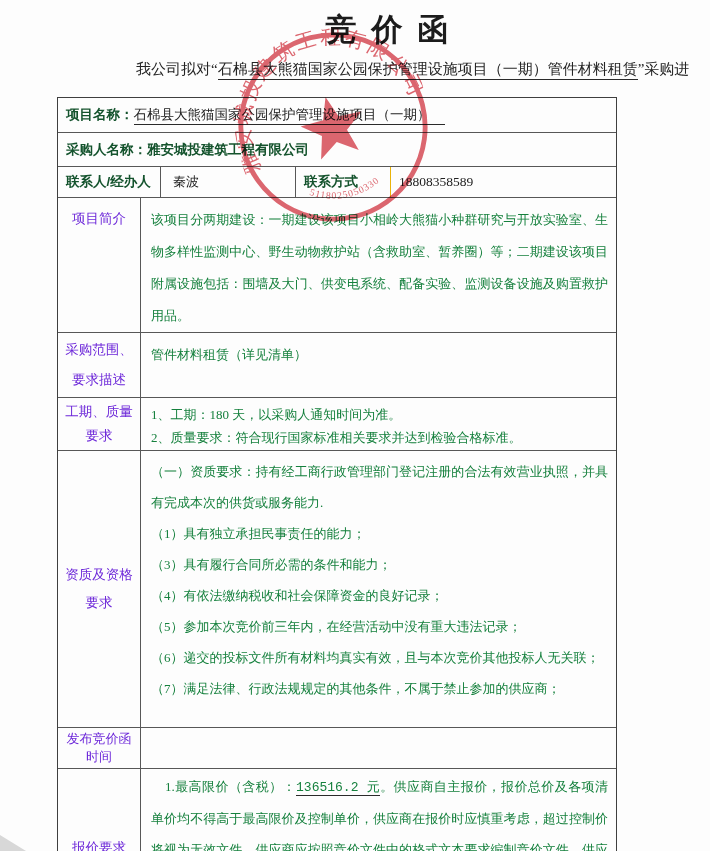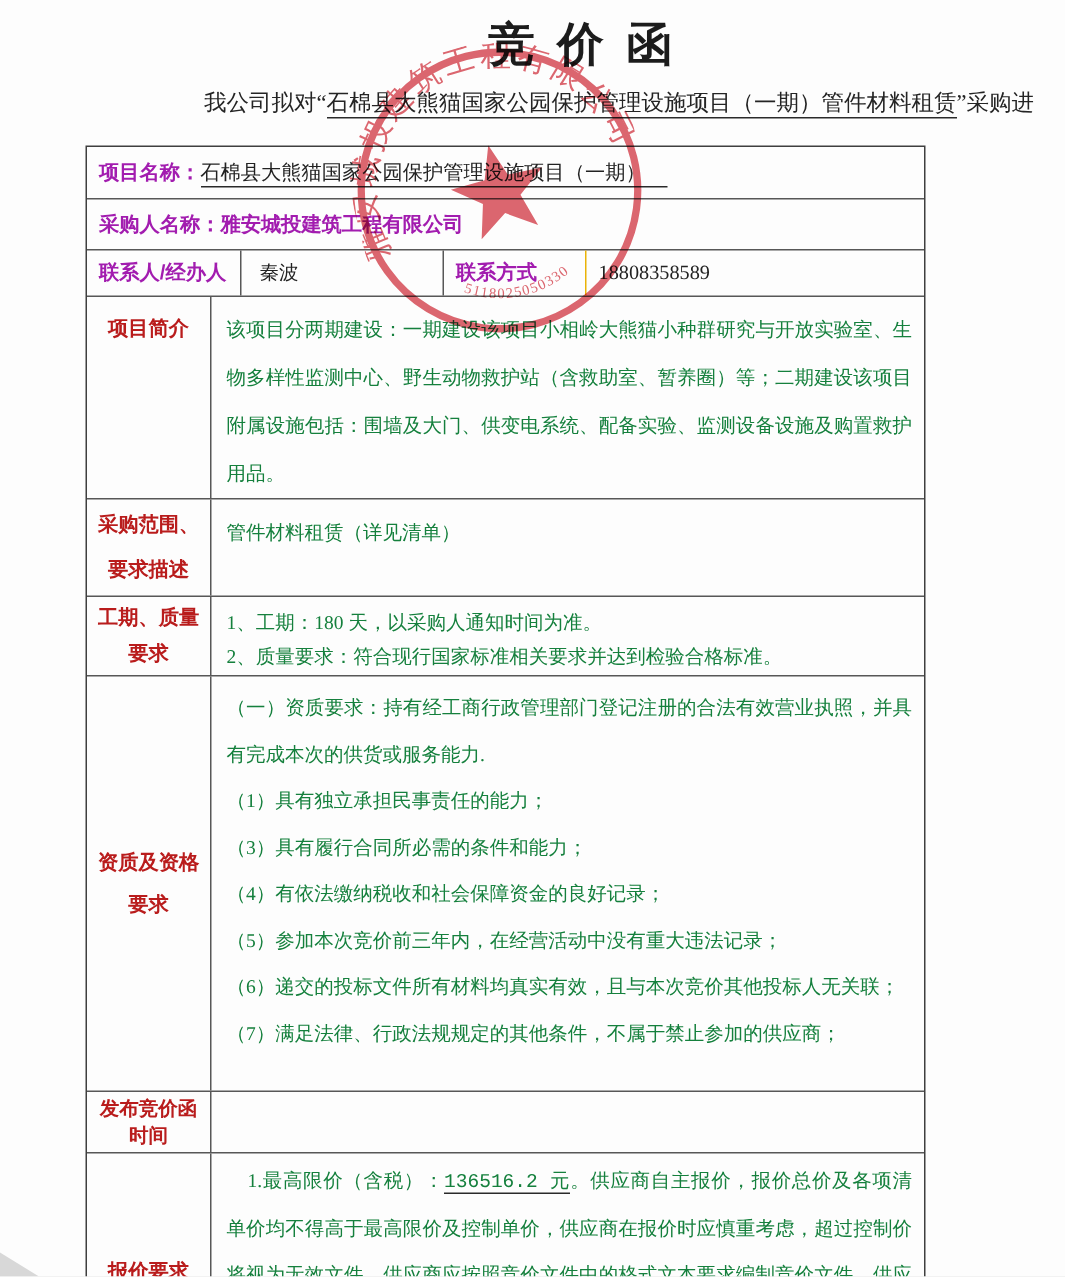--- a/index.html
+++ b/index.html
@@ -28,26 +28,26 @@
     position:absolute; left:57px; top:97px; width:560px;
     border:1.5px solid #3f3f3f; box-sizing:border-box; background:rgba(255,255,255,0);
   }
   .tr { display:flex; border-top:1px solid #575757; box-sizing:border-box; }
   .tr:first-child { border-top:none; }
   .cell { box-sizing:border-box; }
   .lab {
     flex:0 0 83px; width:83px; border-right:1px solid #575757;
     display:flex; flex-direction:column; justify-content:center; align-items:center;
     text-align:right; font-family:"Liberation Sans","DejaVu Sans",sans-serif;
-    font-weight:700; font-size:13.5px; color:#b91c1c; line-height:28px; padding:2px 1px;
+    font-weight:400; font-size:13.5px; color:#6d28d9; line-height:28px; padding:2px 1px;
   }
   .lab.top { justify-content:flex-start; padding-top:7px; }
   .cnt { flex:1 1 auto; font-size:13px; color:#15803d; padding:0 8px 0 10px; }
   .full { flex:1 1 auto; display:flex; align-items:center; padding-left:8px; font-size:13.5px; }
-  .bold-sans { font-family:"Liberation Sans","DejaVu Sans",sans-serif; font-weight:600; color:#a21caf; }
+  .bold-sans { font-family:"Liberation Sans","DejaVu Sans",sans-serif; font-weight:600; color:#14532d; }
   .serif-val { font-family:"Liberation Serif","DejaVu Serif",serif; font-weight:400; }
 
   .r-name,.r-purchaser { min-height:34px; }
   .r-contact { min-height:31px; }
   .c-contact-label { flex:0 0 103px; border-right:1px solid #575757; display:flex; align-items:center; padding-left:8px; font-size:13.5px; }
   .c-contact-name  { flex:0 0 135px; border-right:1px solid #575757; display:flex; align-items:center; padding-left:12px; font-size:13px; }
   .c-phone-label   { flex:0 0 95px;  border-right:1px solid #eab308; display:flex; align-items:center; padding-left:8px; font-size:13.5px; }
   .c-phone-value   { flex:1 1 auto; display:flex; align-items:center; padding-left:8px; font-size:13.5px; }
 
   .r-overview { min-height:95px; }

